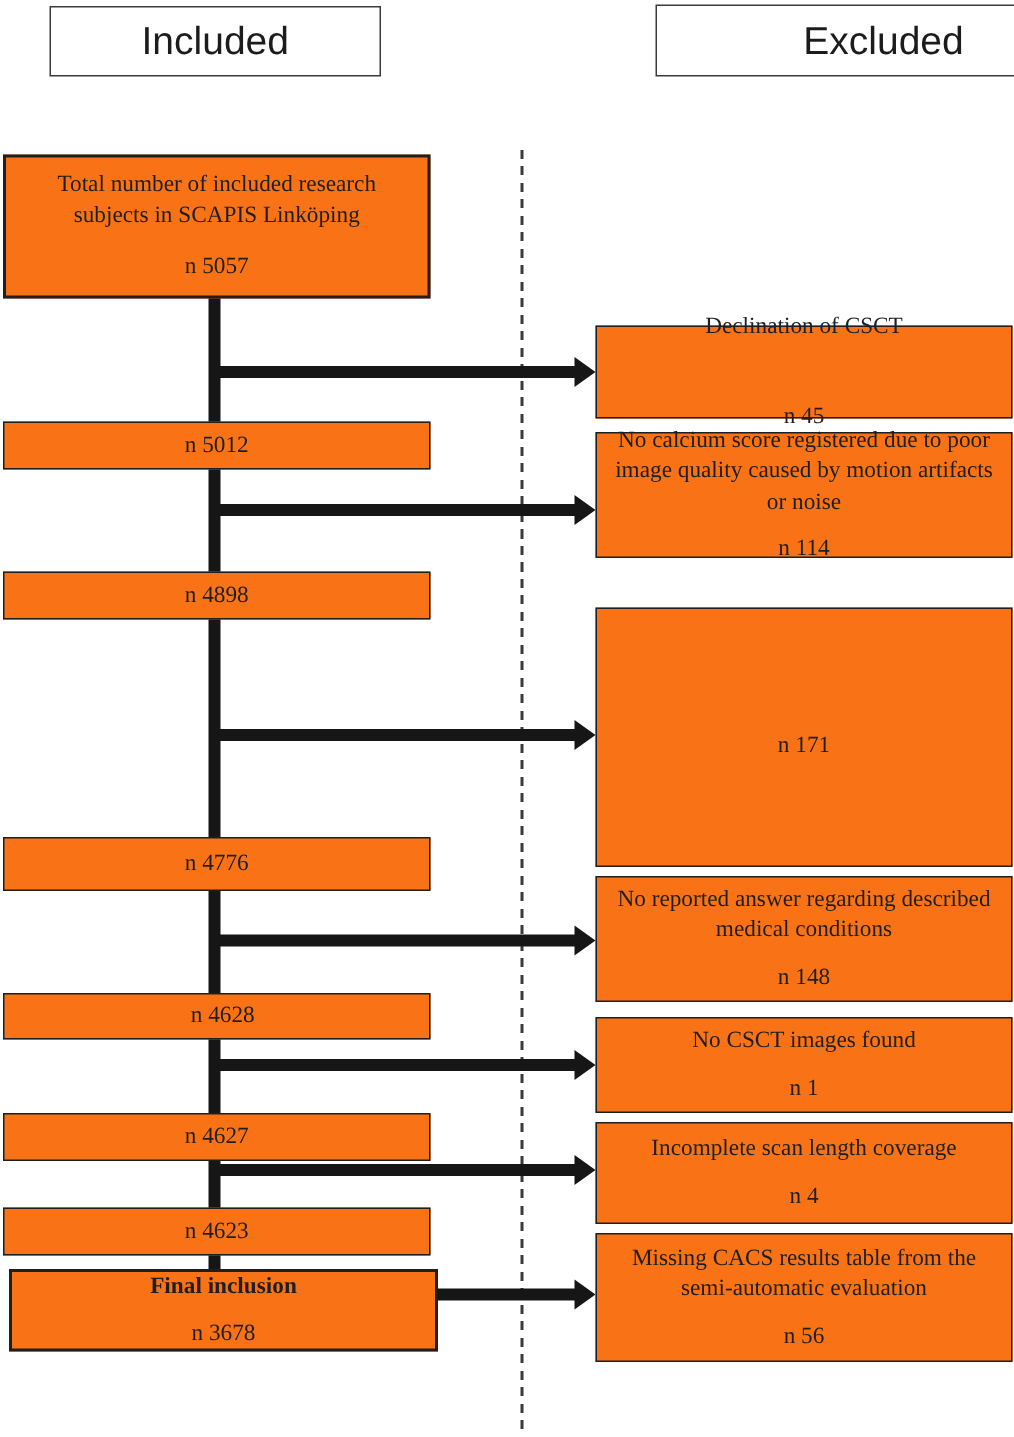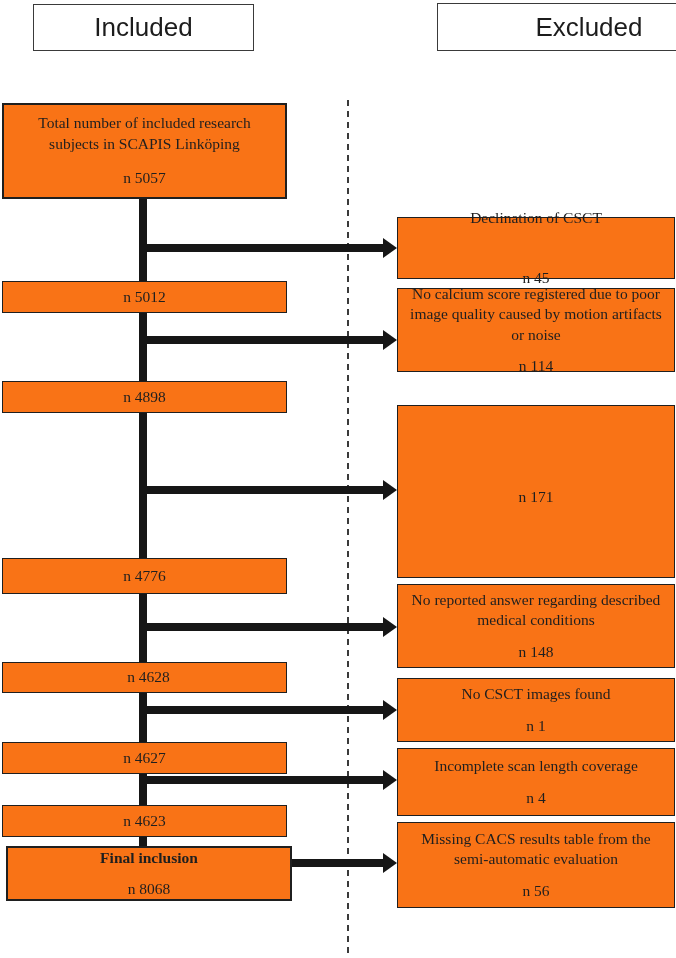--- a/index.html
+++ b/index.html
@@ -132,21 +132,21 @@
   <div class="box" style="left:2px;top:726px;width:285px;height:32px;margin-top:16px;">
     <div class="n" style="margin-top:0;">n 4627</div>
   </div>
 
   <div class="box" style="left:2px;top:805px;width:285px;height:32px;">
     <div class="n" style="margin-top:0;">n 4623</div>
   </div>
 
   <div class="box thick" style="left:6px;top:846px;width:286px;height:55px;">
     <div class="label bold">Final inclusion</div>
-    <div class="n">n 8068</div>
+    <div class="n">n 3678</div>
   </div>
 
   <div class="box" style="left:397px;top:217px;width:278px;height:62px;gap:28px;">
     <div class="label">Declination of CSCT</div>
     <div class="n">n 45</div>
   </div>
 
   <div class="box" style="left:397px;top:288px;width:278px;height:84px;">
     <div class="label">No calcium score registered due to poor image quality caused by motion artifacts or noise</div>
     <div class="n">n 114</div>

